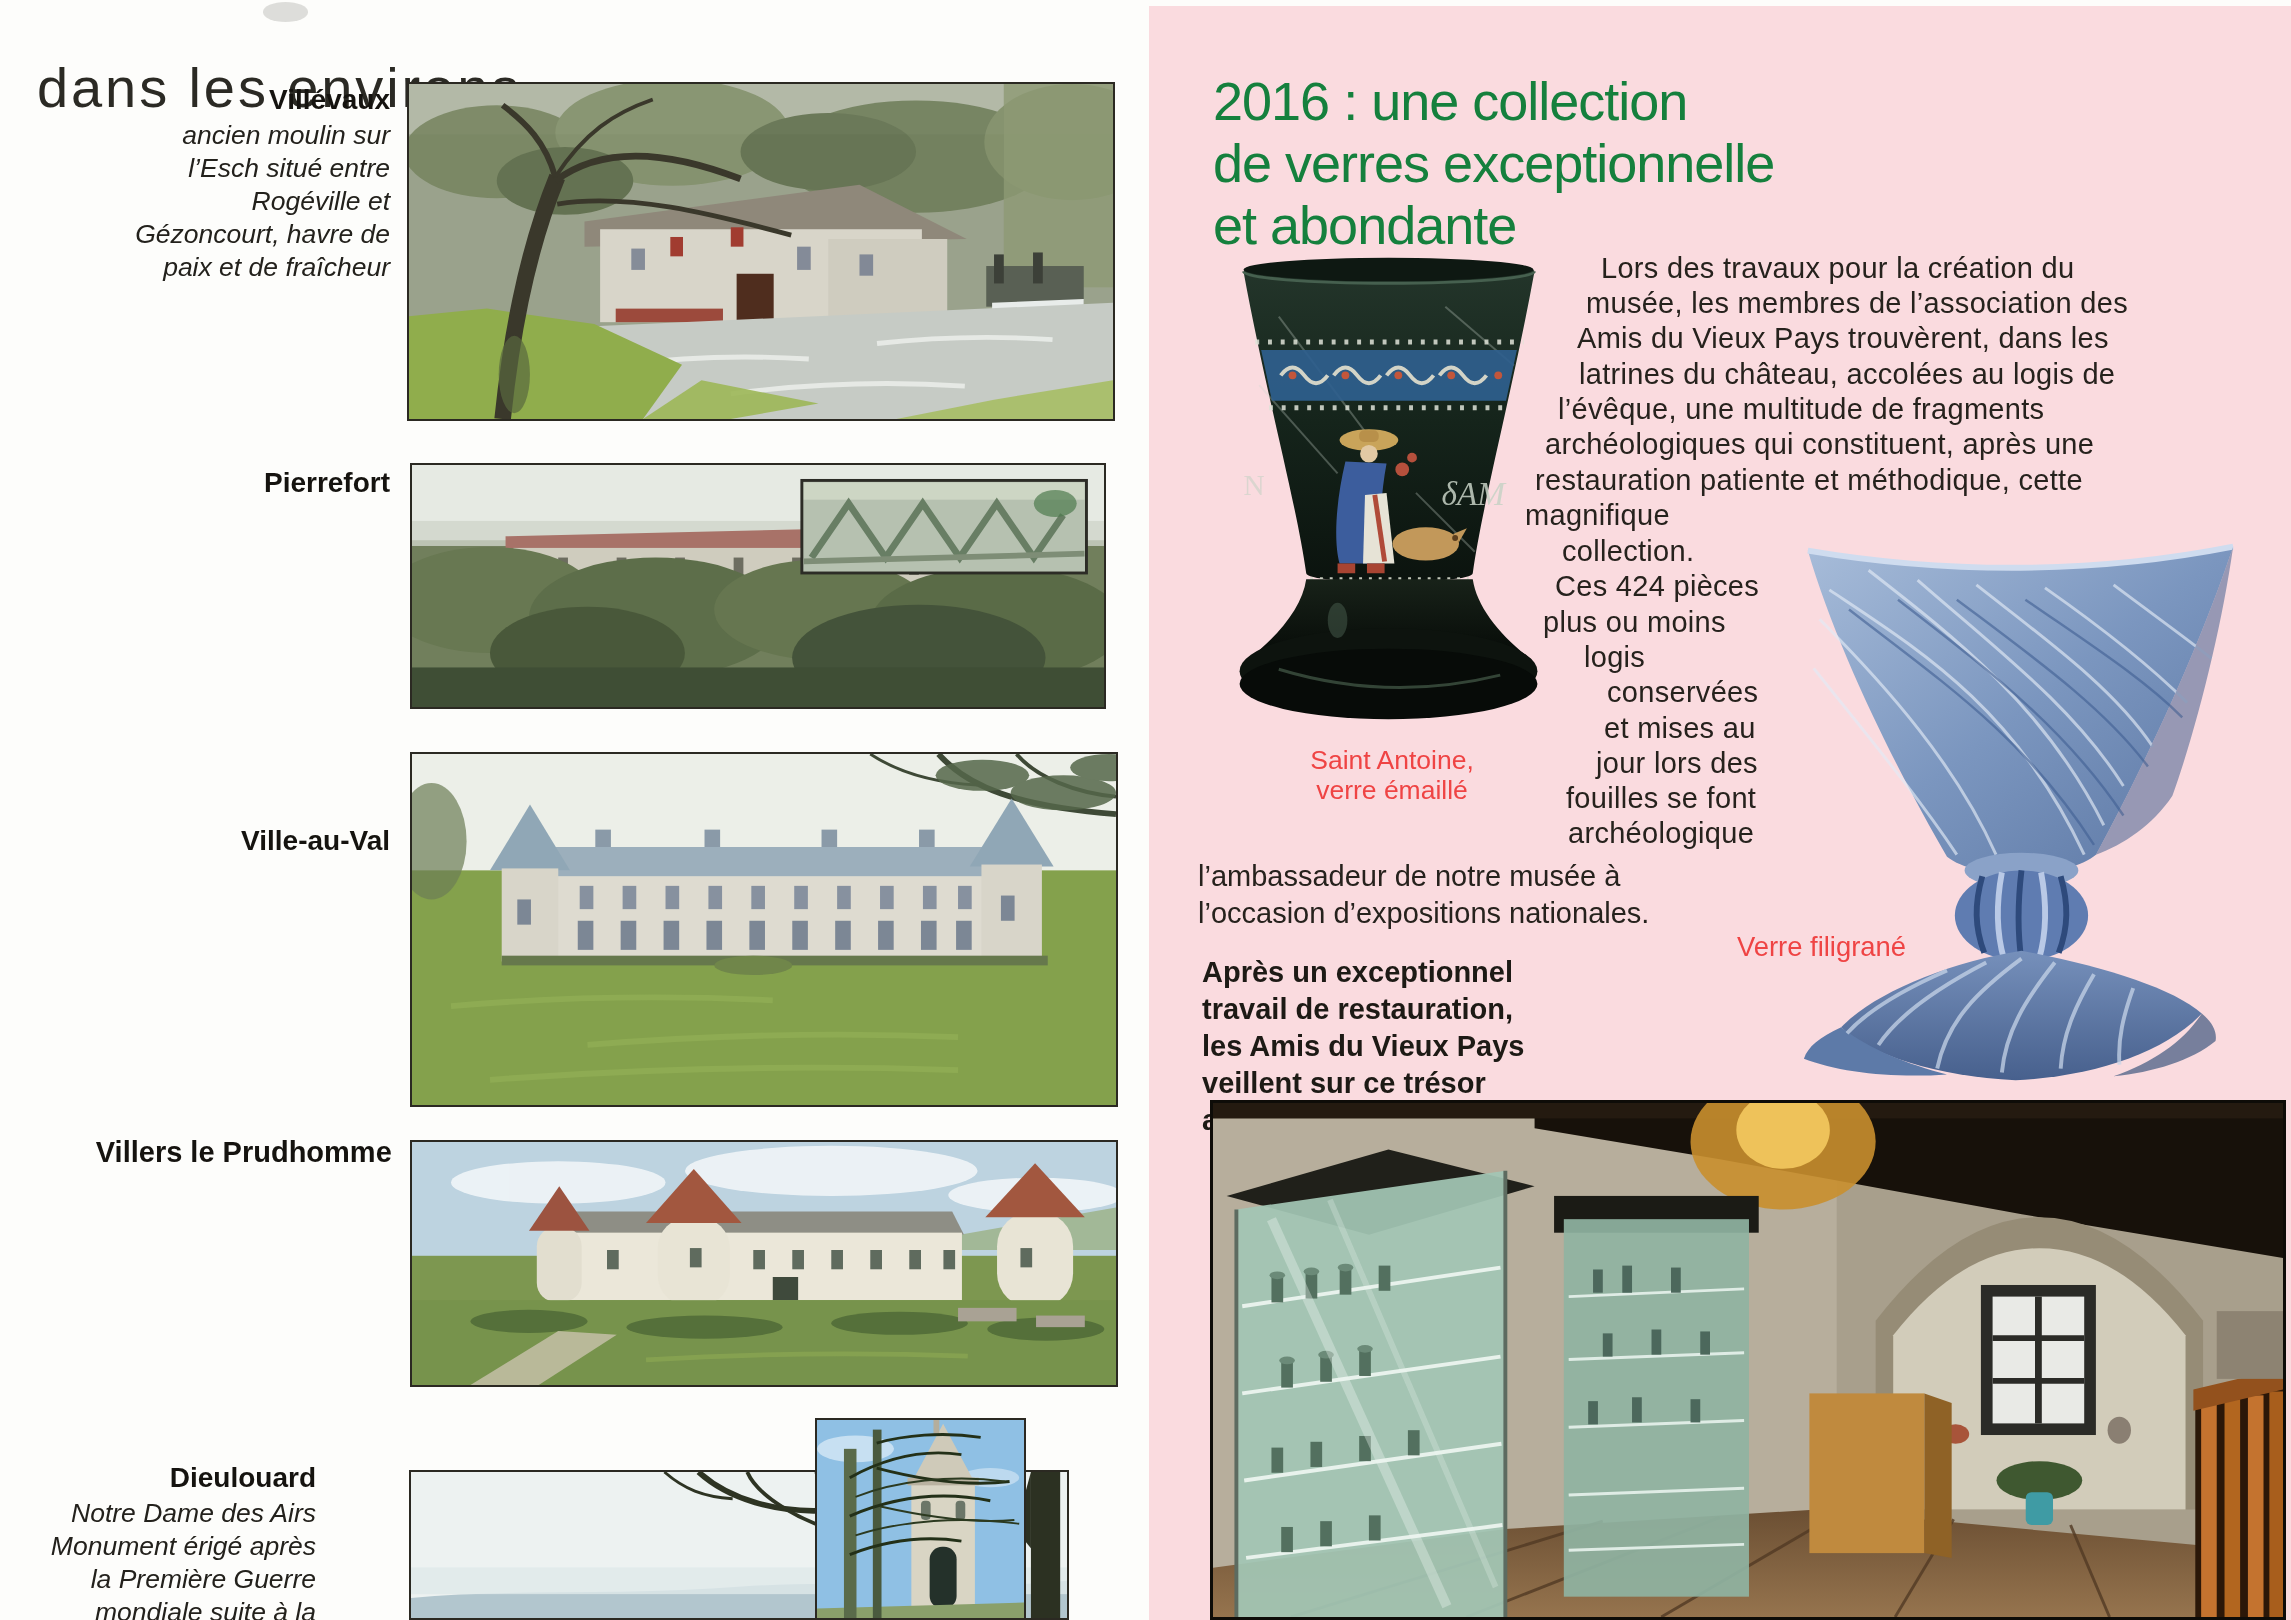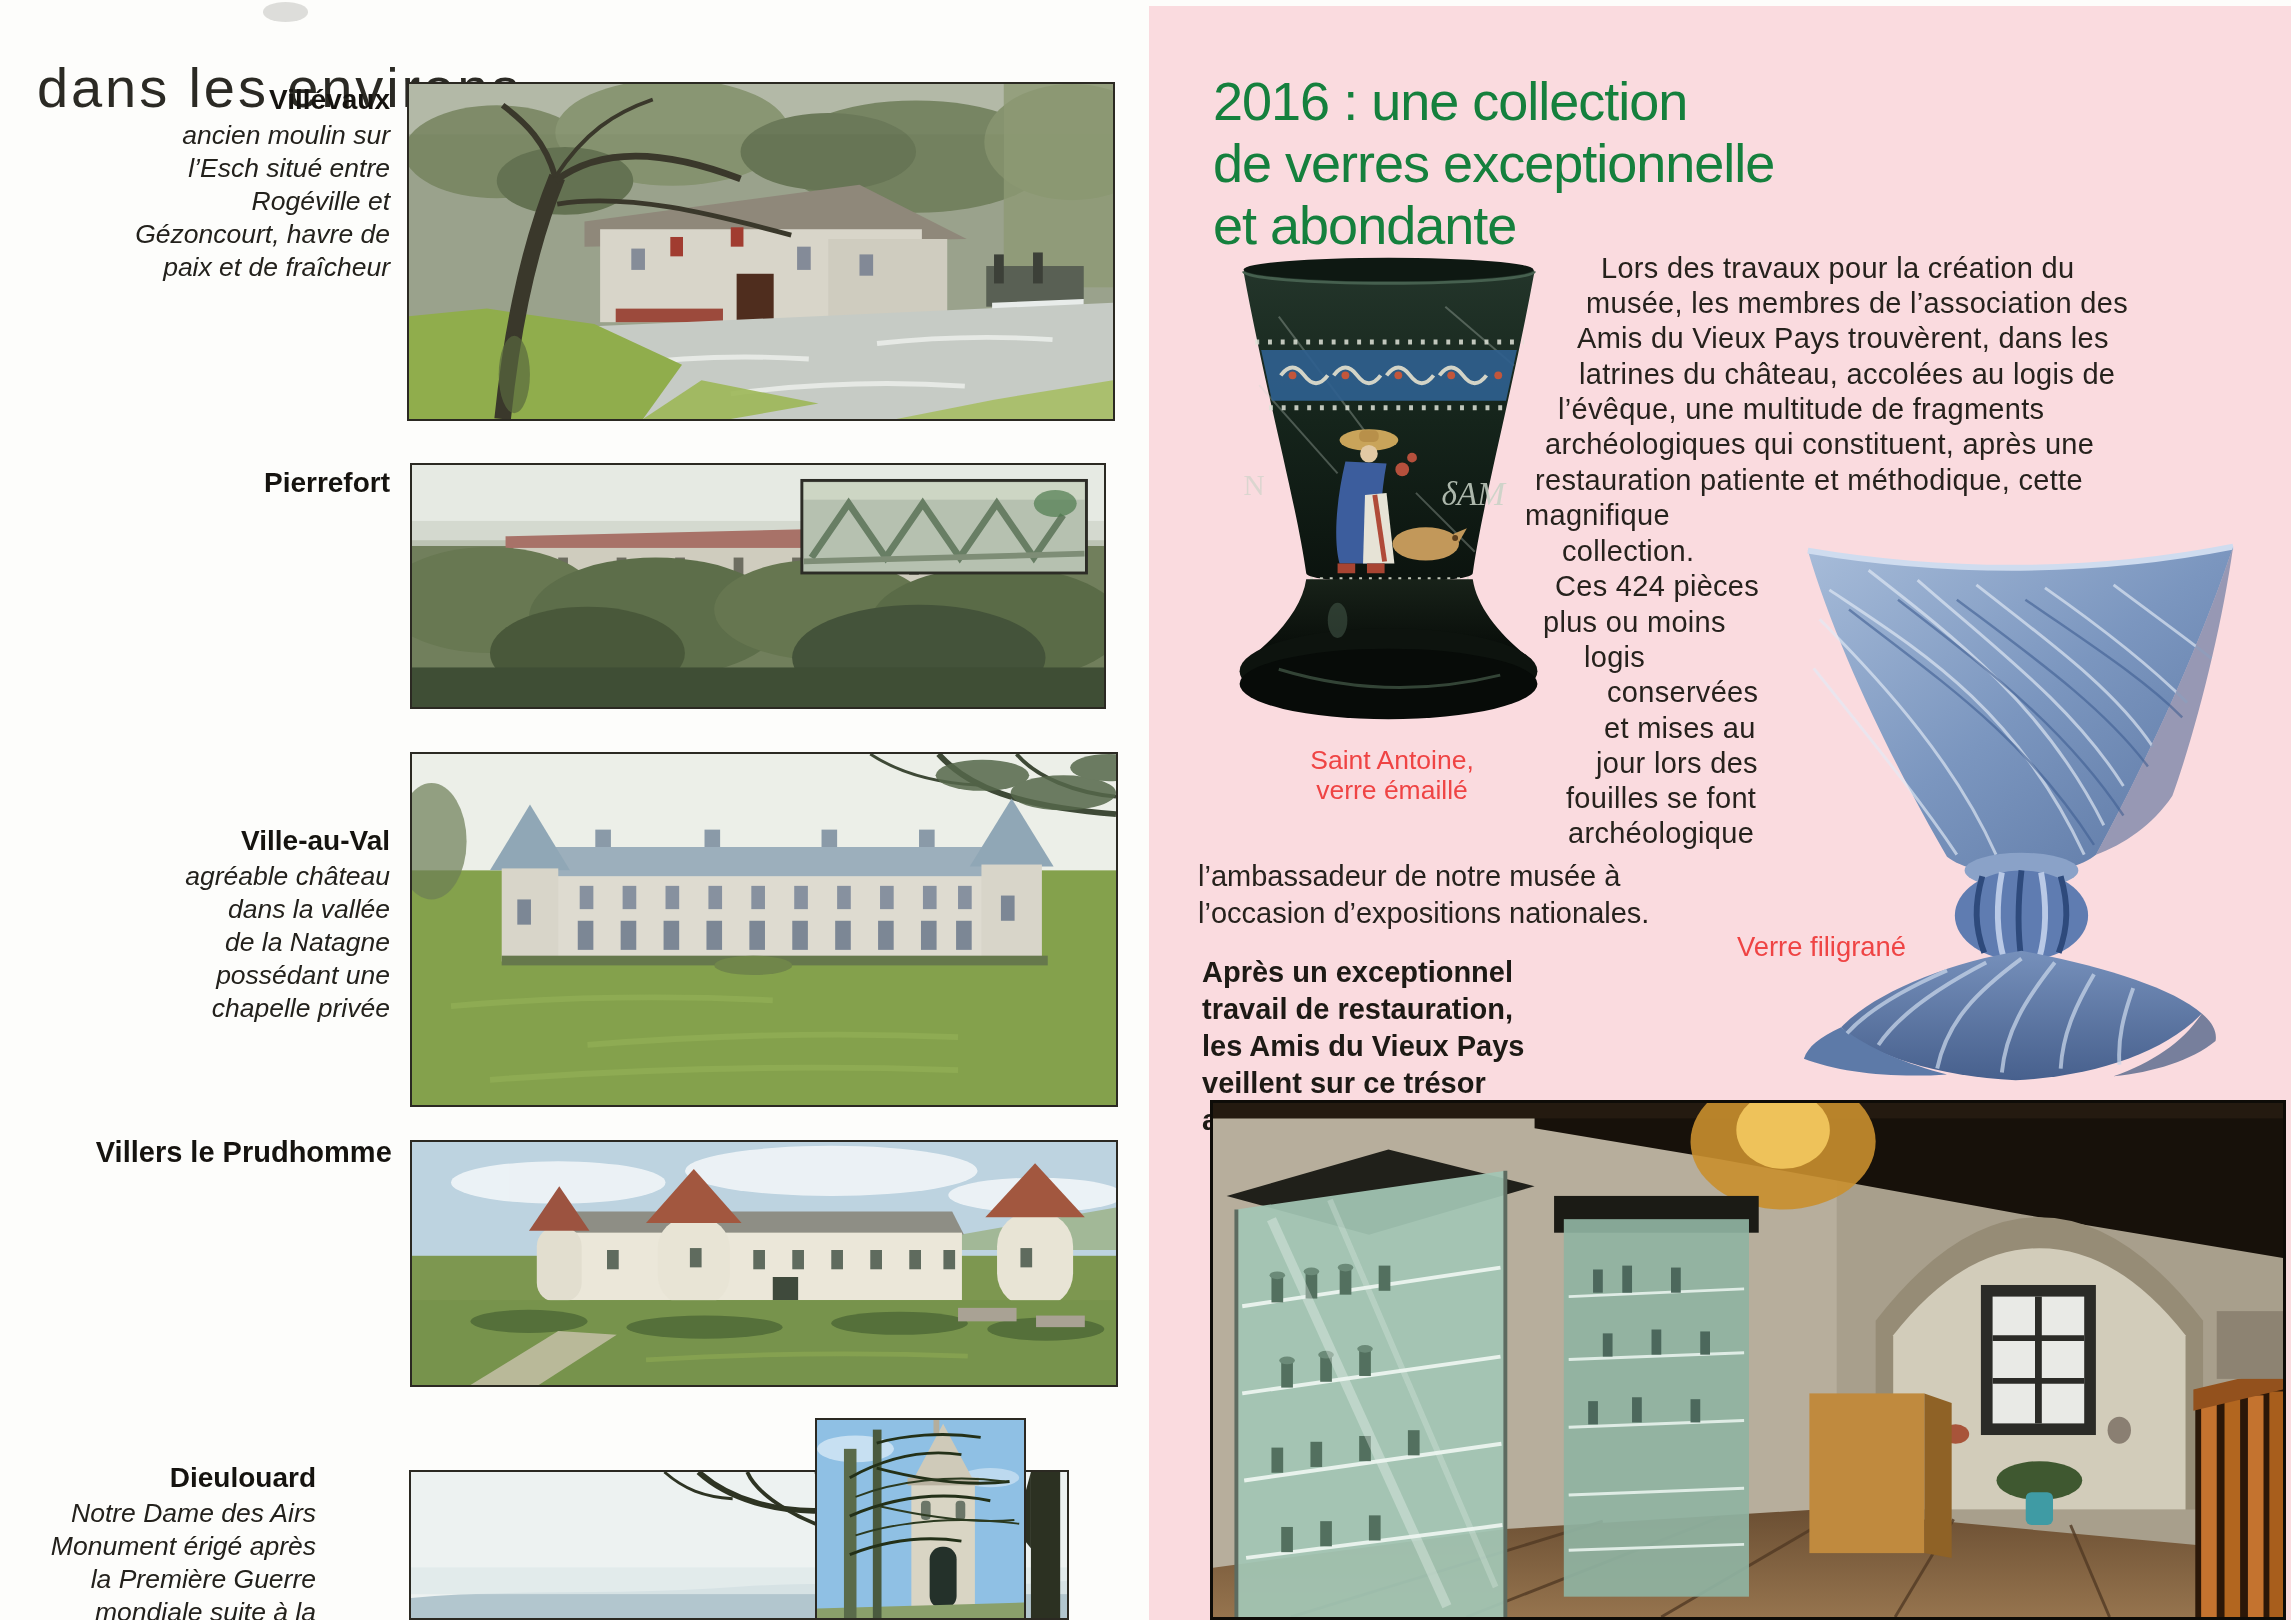--- a/index.html
+++ b/index.html
@@ -153,25 +153,20 @@
   <rect x="402" y="18" width="288" height="18" fill="#cdd6c4"></rect>
   <path d="M410,96 L448,40 L486,96 L524,40 L562,96 L600,40 L638,96 L668,52" stroke="#5a7257" stroke-width="7" fill="none" opacity="0.85"></path>
   <line x1="402" y1="100" x2="690" y2="92" stroke="#7e8d76" stroke-width="6"></line>
   <ellipse cx="660" cy="40" rx="22" ry="14" fill="#4f7a4e" opacity="0.7"></ellipse>
  </g>
 </svg>
 </div>
 
 <div class="sec-text s3">
   <h3 class="sec-title">Ville-au-Val</h3>
-  <p class="sec-desc">agréable château
-dans la vallée
-de la Natagne
-possédant une
-chapelle privée</p>
 </div>
 <div class="photo p3">
 <svg viewBox="0 0 722 362" preserveAspectRatio="none">
  <rect width="722" height="362" fill="#84a14c"></rect>
  <rect width="722" height="120" fill="#ecefe8"></rect>
  <g stroke="#3e4936" fill="none">
   <path d="M540,0 C570,34 620,54 722,62" stroke-width="6"></path>
   <path d="M620,0 C640,24 680,40 722,44" stroke-width="4"></path>
   <path d="M470,0 C500,20 540,30 580,32" stroke-width="3"></path>
  </g>

